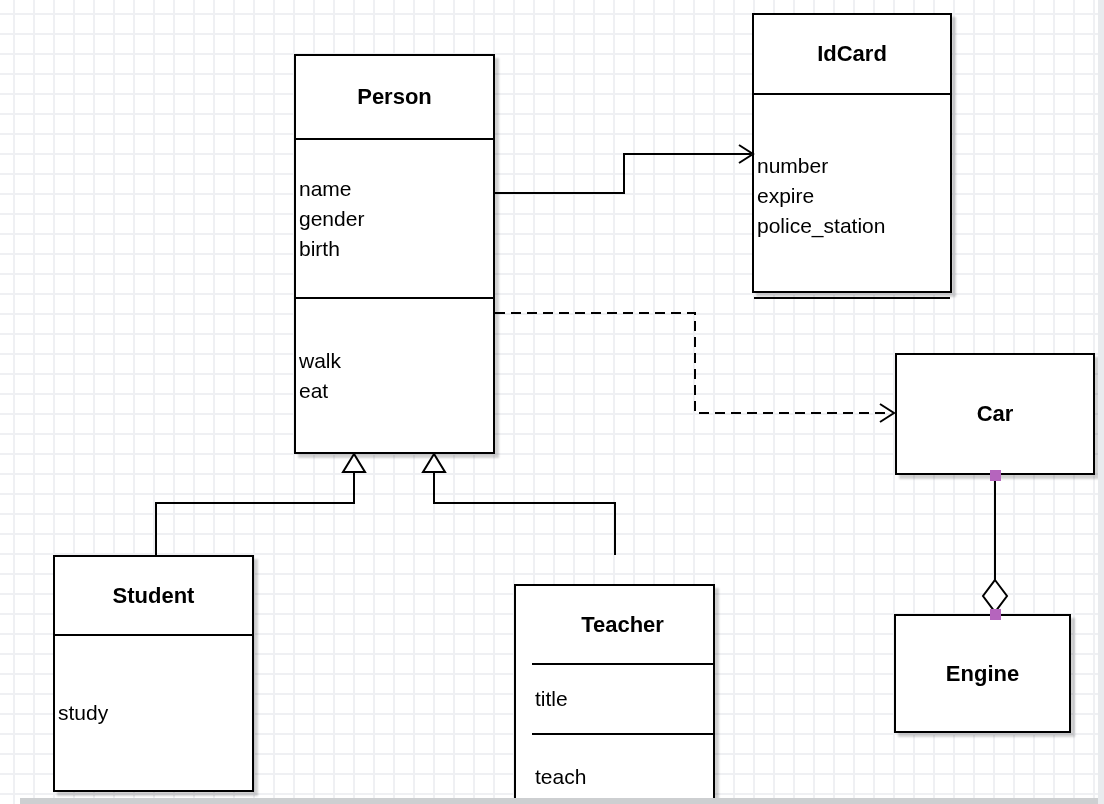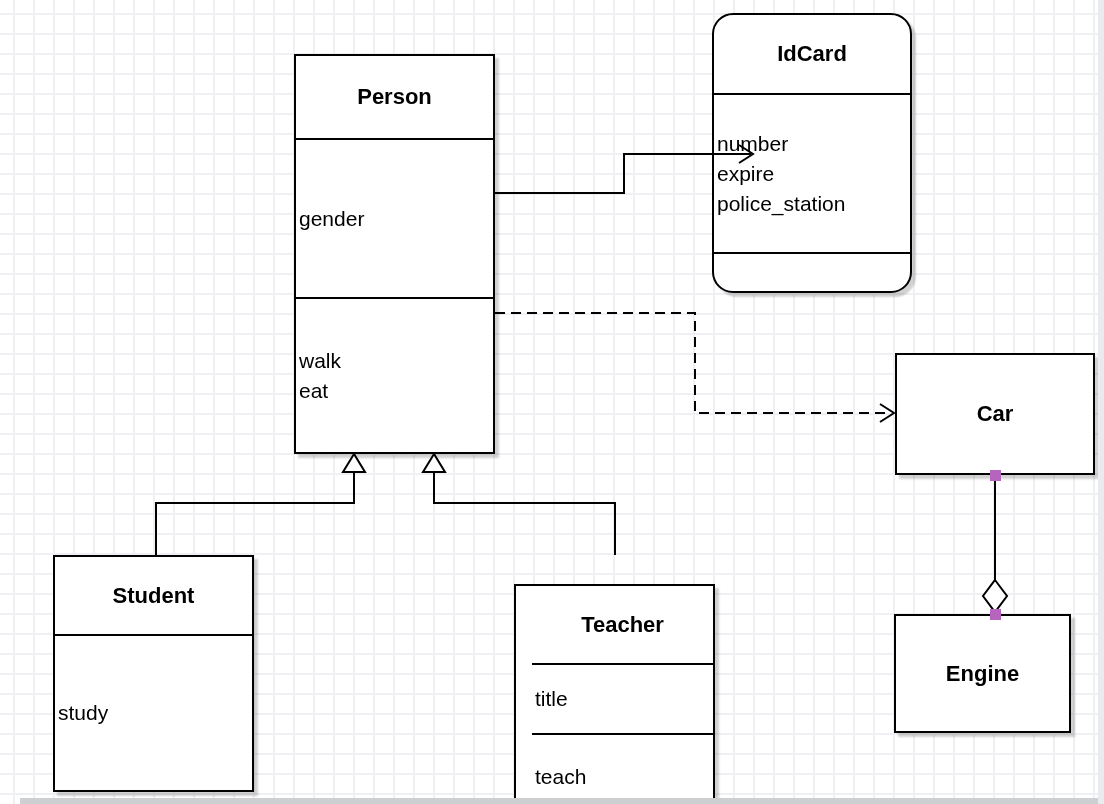--- a/index.html
+++ b/index.html
@@ -58,31 +58,33 @@
   }
 </style>
 </head>
 <body>
 
 <div class="canvas"></div>
 
 <div class="cls" style="left:294px;top:54px;width:201px;height:400px;">
   <div class="cls-title divided" style="height:84px;">Person</div>
   <div class="cls-sec divided" style="height:159px;">
+    <div>name</div>
     <div>gender</div>
+    <div>birth</div>
   </div>
   <div class="cls-sec fill">
     <div>walk</div>
     <div>eat</div>
   </div>
 </div>
 
-<div class="cls" style="left:712px;top:13px;width:200px;height:280px;border-radius:21px;">
+<div class="cls" style="left:752px;top:13px;width:200px;height:280px;">
   <div class="cls-title divided" style="height:80px;">IdCard</div>
-  <div class="cls-sec divided" style="height:159px;">
+  <div class="cls-sec divided" style="height:204px;">
     <div>number</div>
     <div>expire</div>
     <div>police_station</div>
   </div>
   <div class="cls-sec fill"></div>
 </div>
 
 <div class="cls" style="left:895px;top:353px;width:200px;height:122px;">
   <div class="cls-title fill" style="flex:1 1 auto;">Car</div>
 </div>

